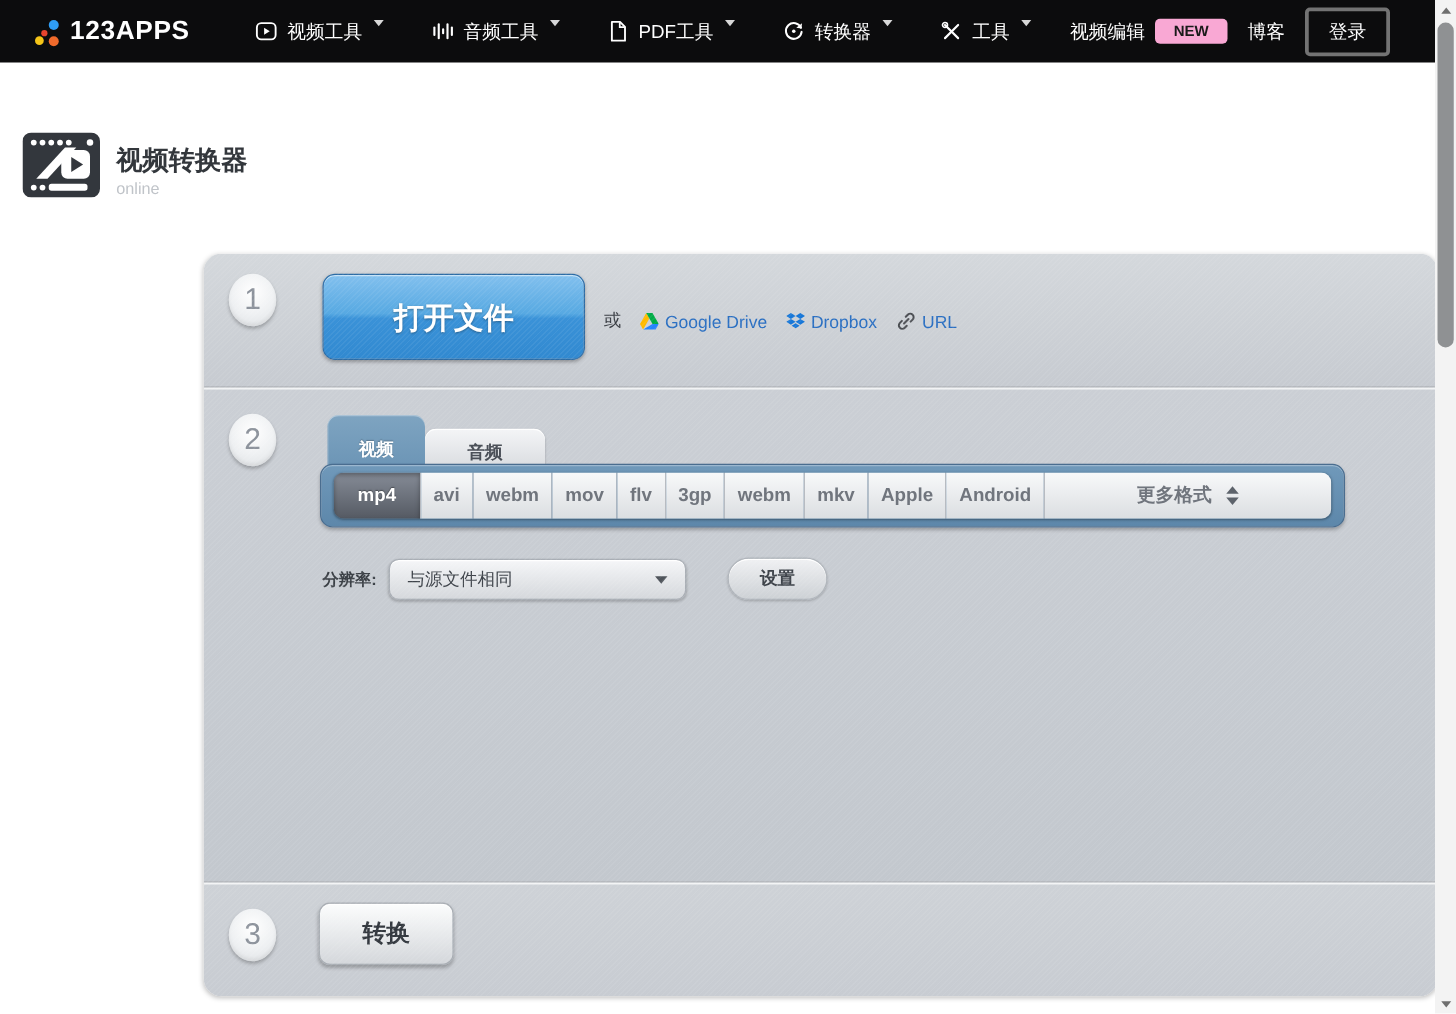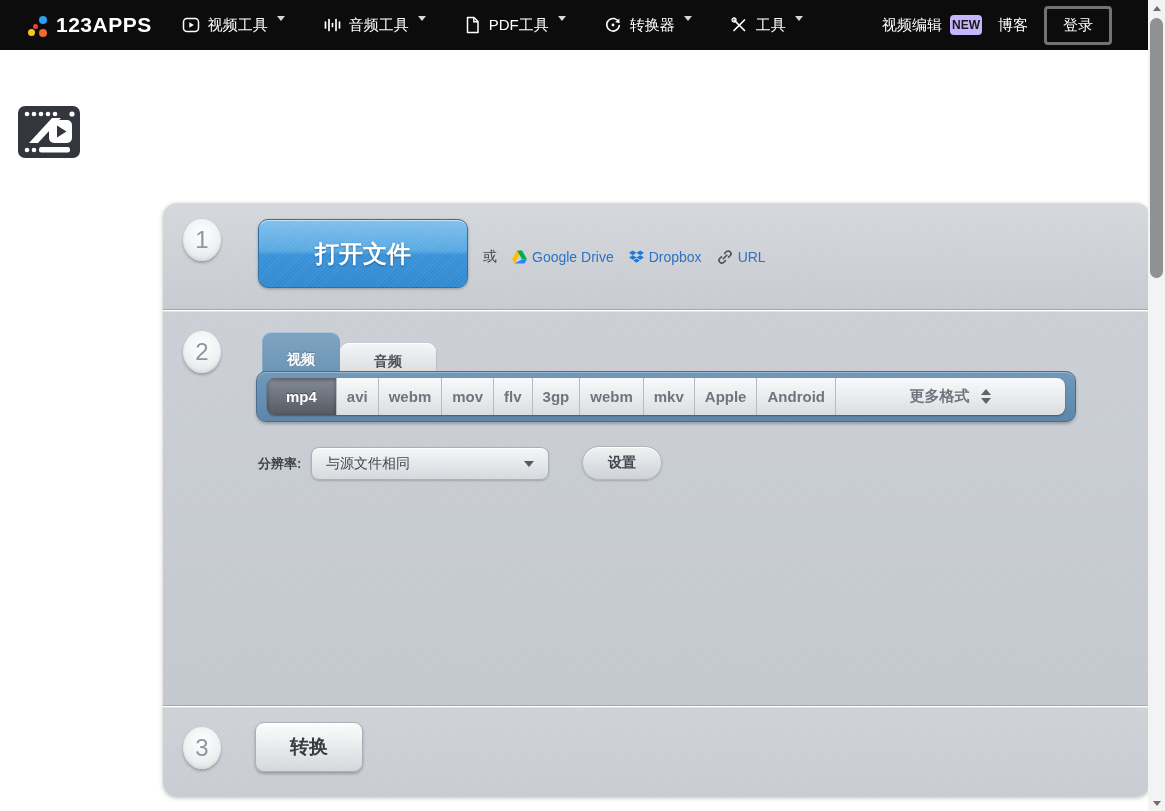--- a/index.html
+++ b/index.html
@@ -2,41 +2,41 @@
 <html><head>
 <meta charset="utf-8">
 <style>
   * { margin:0; padding:0; box-sizing:border-box; }
   html,body { width:1165px; height:811px; }
   body { font-family:"Liberation Sans", sans-serif; background:#fff; overflow:hidden; }
   .stage { position:relative; width:1165px; height:811px; background:#fff; overflow:hidden; }
 
   
   .navbar { position:absolute; top:0; left:0; width:1148px; height:50px; background:#0c0c0d;
-            display:flex; align-items:center; }
+            display:flex; align-items:center;gap:22px; }
   .brand { display:flex; align-items:center; margin-left:27px; cursor:pointer; }
   .brand-mark { position:relative; width:22px; height:24px; }
   .dot { position:absolute; border-radius:50%; }
   .dot-blue   { width:8px; height:8px; background:#2f9df4; left:12px; top:3px; }
   .dot-red    { width:5px; height:5px; background:#e8442e; left:6px;  top:11px; }
   .dot-yellow { width:7px; height:7px; background:#f5c518; left:1px;  top:16px; }
   .dot-orange { width:8px; height:8px; background:#f06a2b; left:12px; top:16px; }
   .brand-text { color:#fff; font-size:21px; font-weight:bold; letter-spacing:.5px; margin-left:7px; }
 
   .nav-menu { display:flex; align-items:center; margin-left:30px; }
   .nav-item { display:flex; align-items:flex-start; gap:8px; color:#fff; font-size:15px;
               padding:8px 0; margin-right:38px; cursor:pointer; white-space:nowrap; }
   .nav-item svg { display:block; }
   .caret { width:0; height:0; border-left:4px solid transparent; border-right:4px solid transparent;
            border-top:5px solid #d8d8d8; margin-left:1px; }
 
   .nav-right { position:absolute; right:36px; top:0; height:50px; display:flex; align-items:center; gap:16px; }
   .nav-link { color:#fff; font-size:15px; cursor:pointer; white-space:nowrap; display:flex; align-items:center; gap:8px; }
-  .new-badge { background:#c4b5fd; color:#1a1a1a; font-size:12px; font-weight:bold;
-               padding:3px 2px; border-radius:4px; }
+  .new-badge { background:#f9a8d4; color:#1a1a1a; font-size:12px; font-weight:bold;
+               padding:3px 15px; border-radius:4px; }
   .login-btn { color:#fff; font-size:15px; background:transparent; border:3px solid #737373;
                border-radius:4px; padding:7px 16px; cursor:pointer; font-family:inherit; }
 
   
   .page-header { position:absolute; left:18px; top:106px; display:flex; }
   .app-icon { width:62px; height:52px; }
   .header-text { margin-left:13px; padding-top:11px; }
   .page-title { font-size:21px; font-weight:bold; color:#33373c; line-height:1.1; }
   .page-subtitle { font-size:13px; color:#c0c4c9; margin-top:3px; }
 
@@ -230,20 +230,24 @@
           <circle cx="37" cy="8" r="2.3"></circle>
           <circle cx="54" cy="8" r="2.6"></circle>
         <circle cx="9" cy="44" r="2.3"></circle>
           <circle cx="16" cy="44" r="2.3"></circle>
         <rect x="21" y="41" width="31" height="5.5" rx="2.2"></rect>
         <polygon points="11,37 34,12 43,12 20,37"></polygon>
         <rect x="31" y="14" width="23" height="23" rx="5"></rect>
       </g>
       <path d="M39 19.5 L48.5 25.5 L39 31.5 Z" fill="#33373d"></path>
     </svg>
+    <div class="header-text">
+      <div class="page-title">视频转换器</div>
+      <div class="page-subtitle">online</div>
+    </div>
   </div>
 
   <div class="panel">
     <div class="sec sec1"></div>
     <div class="sec sec2"></div>
     <div class="sec sec3"></div>
 
     <div class="step-circle circle-1">1</div>
     <button class="open-file-btn">打开文件</button>
     <div class="or-row">

